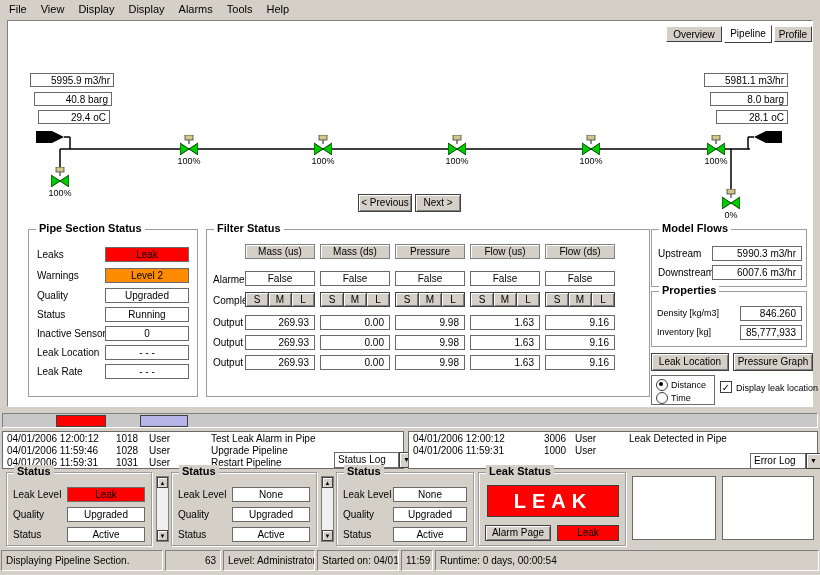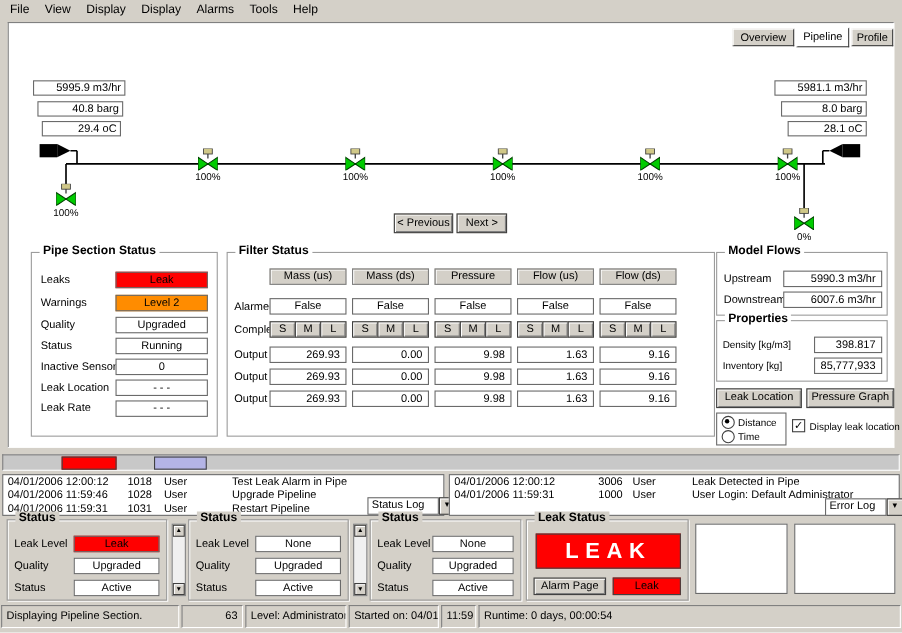--- a/index.html
+++ b/index.html
@@ -232,21 +232,21 @@
     <span class="group-title">Model Flows</span>
     <span class="label" style="left:6px;top:18px">Upstream</span>
     <div class="field num" style="left:60px;top:16px;width:90px">5990.3 m3/hr</div>
     <span class="label" style="left:6px;top:37px">Downstream</span>
     <div class="field num" style="left:60px;top:35px;width:90px">6007.6 m3/hr</div>
   </div>
 
   <div class="group" style="left:643px;top:270px;width:156px;height:56px">
     <span class="group-title">Properties</span>
     <span class="label" style="left:5px;top:16px;font-size:9px">Density [kg/m3]</span>
-    <div class="field num" style="left:88px;top:14px;width:62px">398.817</div>
+    <div class="field num" style="left:88px;top:14px;width:62px">846.260</div>
     <span class="label" style="left:5px;top:35px;font-size:9px">Inventory [kg]</span>
     <div class="field num" style="left:88px;top:33px;width:62px">85,777,933</div>
   </div>
 
   <div class="btn" style="left:643px;top:332px;width:78px;height:18px;line-height:16px">Leak Location</div>
   <div class="btn" style="left:725px;top:332px;width:80px;height:18px;line-height:16px">Pressure Graph</div>
 
   <div class="radio-panel" style="left:643px;top:354px;width:64px;height:30px">
     <div style="position:absolute;left:4px;top:2px">
       <span class="radio on"></span><span class="rlabel">Distance</span>
@@ -293,21 +293,20 @@
   <div class="log-row log-right-row">
     <span class="lc">04/01/2006 12:00:12</span>
     <span class="lc code">3006</span>
     <span class="lc">User</span>
     <span class="lc">Leak Detected in Pipe</span>
   </div>
   <div class="log-row log-right-row">
     <span class="lc">04/01/2006 11:59:31</span>
     <span class="lc code">1000</span>
     <span class="lc">User</span>
-    <span class="lc">User Login: Default Administrator</span>
   </div>
 </div>
 <div class="combo" style="left:750px;top:453px;width:71px">
   <span class="combo-field">Error Log</span>
   <span class="combo-btn">▼</span>
 </div>
 
 <div class="group gray-group" style="left:6px;top:472px;width:146px;height:74px">
   <span class="group-title">Status</span>
   <span class="label" style="left:6px;top:16px">Leak Level</span>

